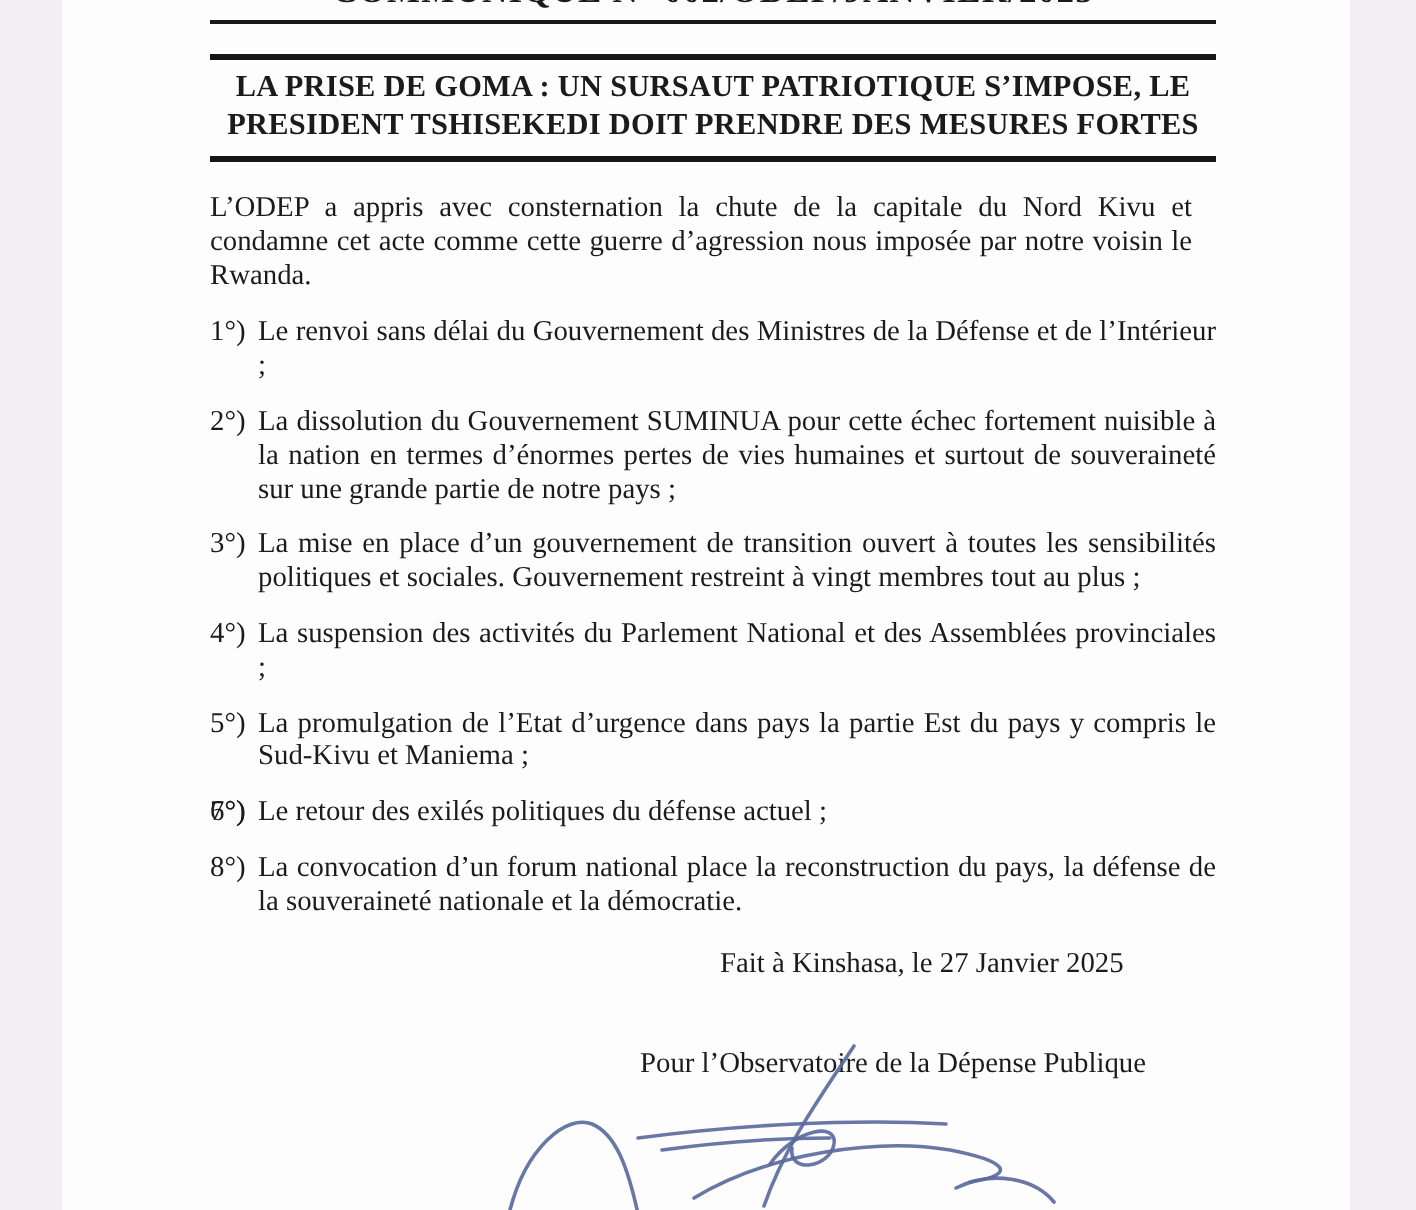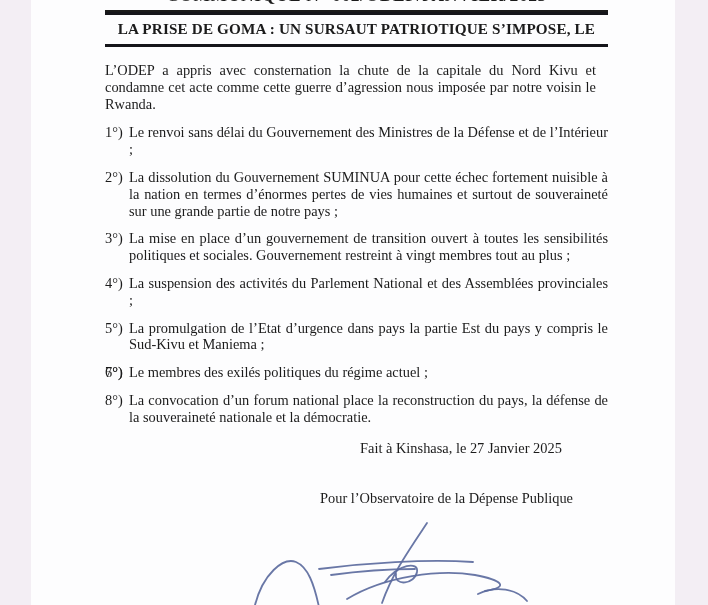--- a/index.html
+++ b/index.html
@@ -35,20 +35,21 @@
   .masthead-text {
     position: absolute;
     top: -15px; left: 0; right: 0;
     text-align: center;
     font-weight: bold;
     font-size: 17.5px;
     letter-spacing: 0.6px;
     white-space: nowrap;
   }
   .title-box {
+    margin-top: 15px;
     border-top: 3px solid #15151a;
     border-bottom: 3px solid #15151a;
     padding: 4px 0 6px 0;
     text-align: center;
     font-weight: bold;
     font-size: 15.2px;
     line-height: 19px;
     letter-spacing: 0.15px;
   }
   .para {
@@ -105,20 +106,21 @@
   <div class="strip right"></div>
 
   <div class="content">
 
     <div class="masthead-wrap">
       <div class="masthead-text">COMMUNIQUE N° 002/ODEP/JANVIER/2025</div>
     </div>
 
     <div class="title-box">
       <div>LA PRISE DE GOMA : UN SURSAUT PATRIOTIQUE S’IMPOSE, LE</div>
+      <div>PRESIDENT TSHISEKEDI DOIT PRENDRE DES MESURES FORTES</div>
     </div>
 
     <p class="para">L’ODEP a appris avec consternation la chute de la capitale du Nord Kivu et condamne cet acte comme cette guerre d’agression nous imposée par notre voisin le Rwanda.</p>
 
     <ul class="action-list">
       <li>
         <span class="marker">1°)</span>
         <span>Le renvoi sans délai du Gouvernement des Ministres de la Défense et de l’Intérieur ;</span>
       </li>
       <li>
@@ -135,21 +137,21 @@
       </li>
       <li>
         <span class="marker">5°)</span>
         <span>La promulgation de l’Etat d’urgence dans pays la partie Est du pays y compris le Sud-Kivu et Maniema ;</span>
       </li>
       <li>
         <span class="marker">6°)</span>
       </li>
       <li>
         <span class="marker">7°)</span>
-        <span>Le membres des exilés politiques du régime actuel ;</span>
+        <span>Le retour des exilés politiques du défense actuel ;</span>
       </li>
       <li>
         <span class="marker">8°)</span>
         <span>La convocation d’un forum national place la reconstruction du pays, la défense de la souveraineté nationale et la démocratie.</span>
       </li>
     </ul>
 
     <div class="dateline">Fait à Kinshasa, le 27 Janvier 2025</div>
     <div class="signatory">Pour l’Observatoire de la Dépense Publique</div>
   </div>

